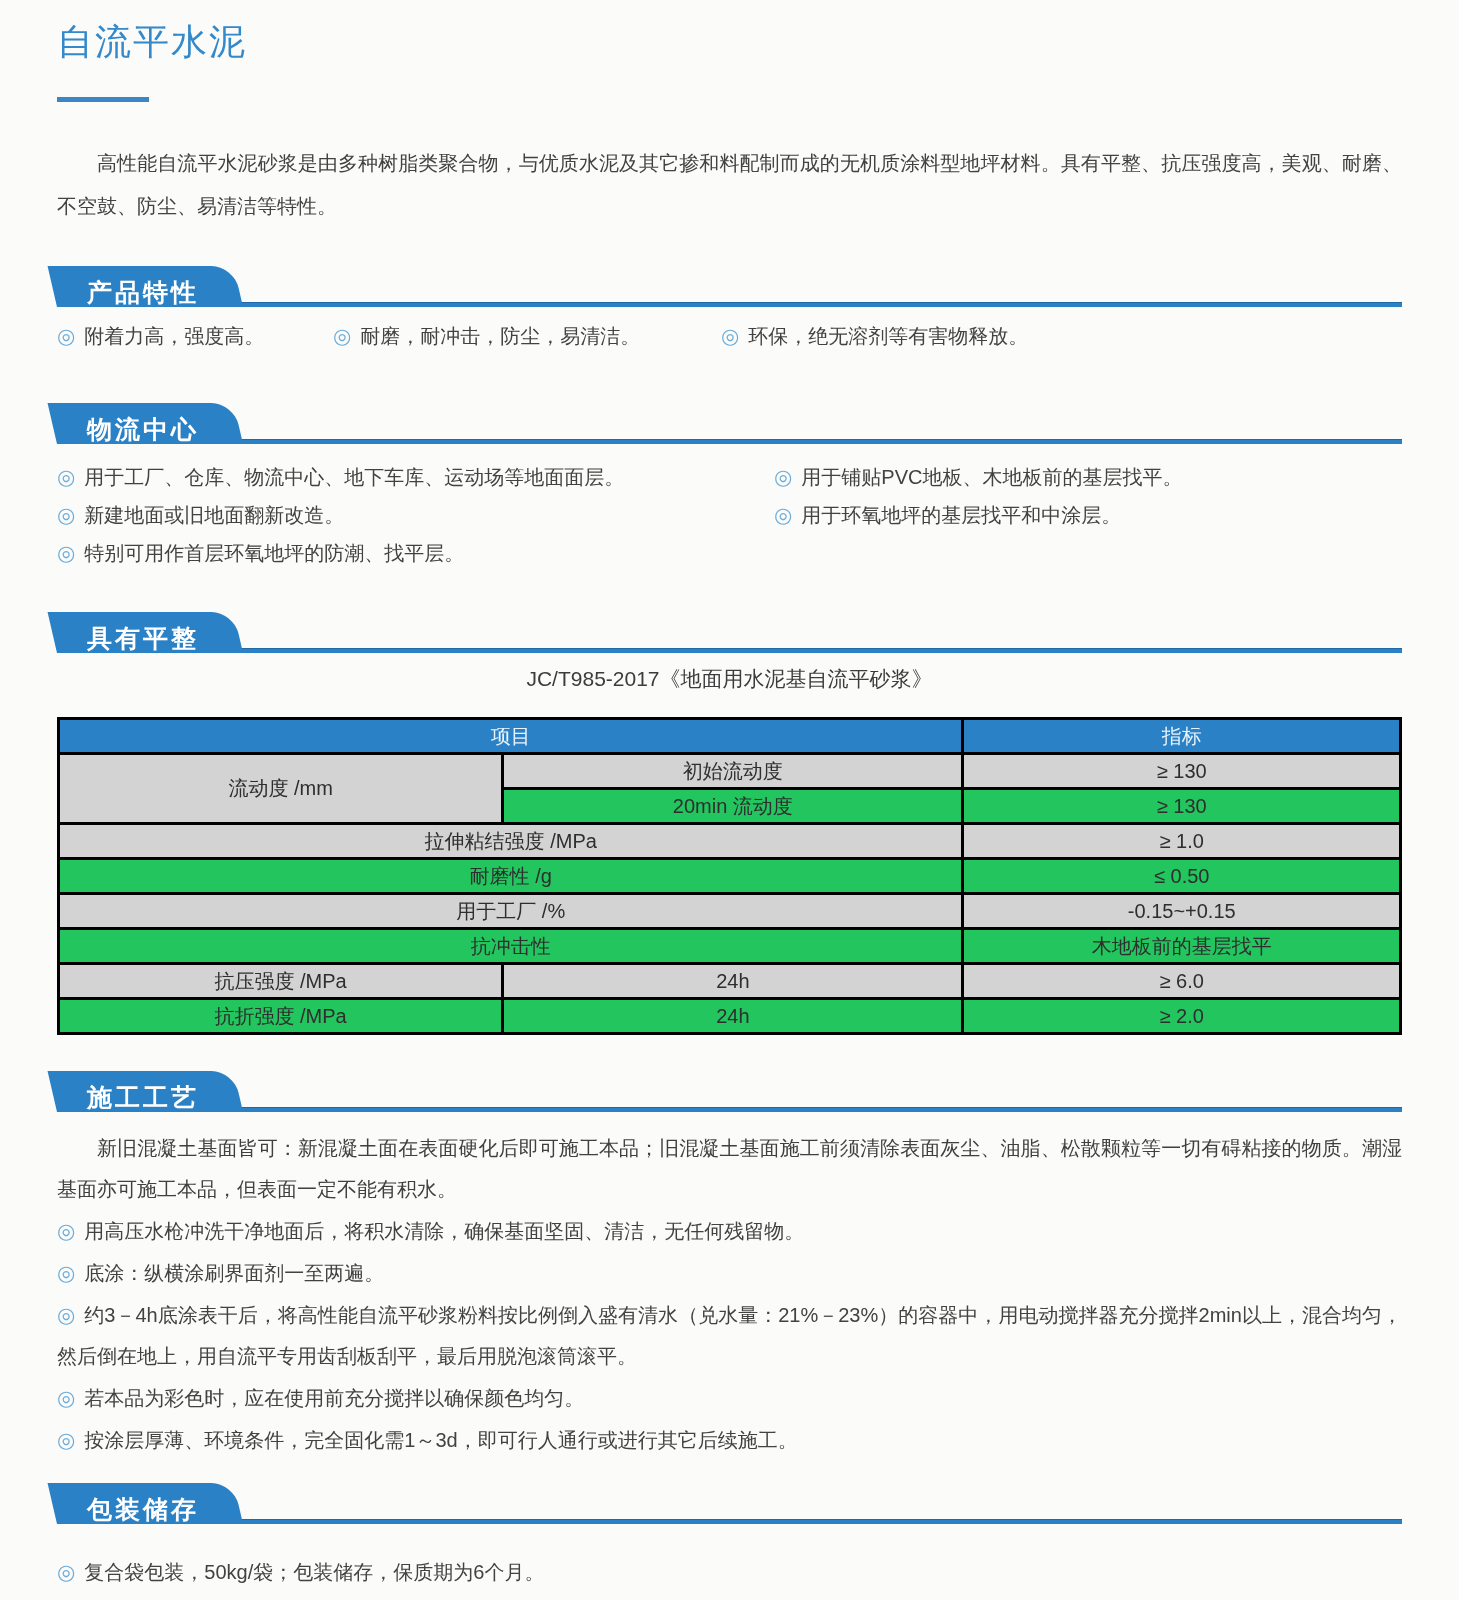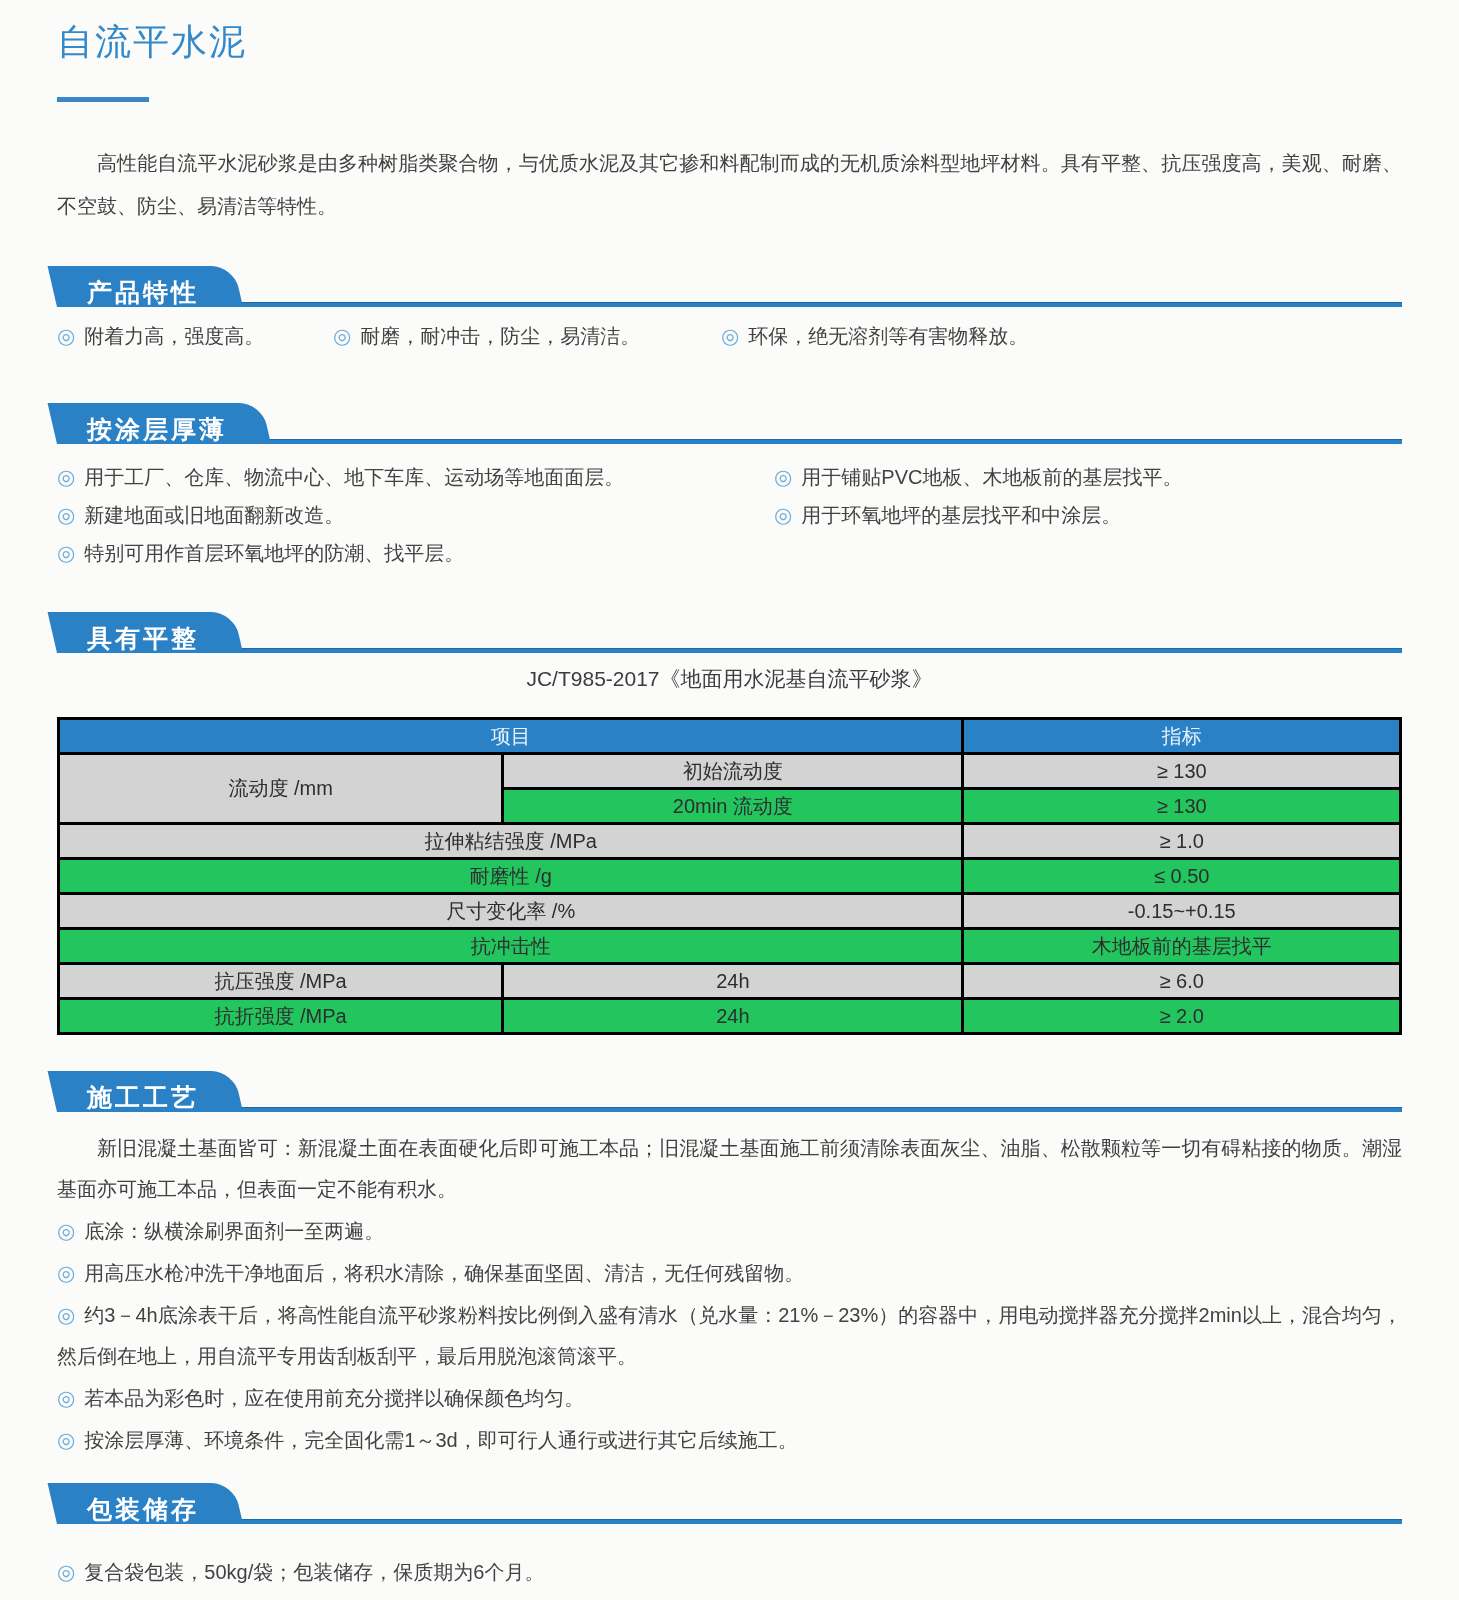--- a/index.html
+++ b/index.html
@@ -145,21 +145,21 @@
       <span class="ring">◎</span><span>耐磨，耐冲击，防尘，易清洁。</span>
     </div>
     <div class="bullet-item bullet-line">
       <span class="ring">◎</span><span>环保，绝无溶剂等有害物释放。</span>
     </div>
   </div>
 
   <div class="section-header" style="margin-top:52px;">
     <div class="section-rule"></div>
     <div class="section-tab">
-      <span class="section-tab-label">按涂层厚薄</span>
+      <span class="section-tab-label">物流中心</span>
     </div>
   </div>
   <div class="uses-grid">
     <div class="uses-left">
       <div class="bullet-item bullet-line">
         <span class="ring">◎</span><span>用于工厂、仓库、物流中心、地下车库、运动场等地面面层。</span>
       </div>
       <div class="bullet-item bullet-line">
         <span class="ring">◎</span><span>新建地面或旧地面翻新改造。</span>
       </div>
@@ -207,21 +207,21 @@
     </tr>
     <tr>
       <td class="gray" colspan="2">拉伸粘结强度 /MPa</td>
       <td class="gray">≥ 1.0</td>
     </tr>
     <tr>
       <td colspan="2">耐磨性 /g</td>
       <td>≤ 0.50</td>
     </tr>
     <tr>
-      <td class="gray" colspan="2">尺寸变化率 /%</td>
+      <td class="gray" colspan="2">用于工厂 /%</td>
       <td class="gray">-0.15~+0.15</td>
     </tr>
     <tr>
       <td colspan="2">抗冲击性</td>
       <td>木地板前的基层找平</td>
     </tr>
     <tr>
       <td class="gray">抗压强度 /MPa</td>
       <td class="gray">24h</td>
       <td class="gray">≥ 6.0</td>
@@ -236,26 +236,26 @@
 
   <div class="section-header" style="margin-top:36px;">
     <div class="section-rule"></div>
     <div class="section-tab">
       <span class="section-tab-label">施工工艺</span>
     </div>
   </div>
   <div class="flow-text">
     <p class="para">新旧混凝土基面皆可：新混凝土面在表面硬化后即可施工本品；旧混凝土基面施工前须清除表面灰尘、油脂、松散颗粒等一切有碍粘接的物质。潮湿基面亦可施工本品，但表面一定不能有积水。</p>
     <p class="bullet-line">
+      <span class="ring">◎</span><span>用高压水枪冲洗干净地面后，将积水清除，确保基面坚固、清洁，无任何残留物。</span>
+    </p>
+    <p class="bullet-line">
       <span class="ring">◎</span><span>底涂：纵横涂刷界面剂一至两遍。</span>
     </p>
     <p class="bullet-line">
-      <span class="ring">◎</span><span>用高压水枪冲洗干净地面后，将积水清除，确保基面坚固、清洁，无任何残留物。</span>
-    </p>
-    <p class="bullet-line">
       <span class="ring">◎</span><span>约3－4h底涂表干后，将高性能自流平砂浆粉料按比例倒入盛有清水（兑水量：21%－23%）的容器中，用电动搅拌器充分搅拌2min以上，混合均匀，然后倒在地上，用自流平专用齿刮板刮平，最后用脱泡滚筒滚平。</span>
     </p>
     <p class="bullet-line">
       <span class="ring">◎</span><span>若本品为彩色时，应在使用前充分搅拌以确保颜色均匀。</span>
     </p>
     <p class="bullet-line">
       <span class="ring">◎</span><span>按涂层厚薄、环境条件，完全固化需1～3d，即可行人通行或进行其它后续施工。</span>
     </p>
   </div>
 

